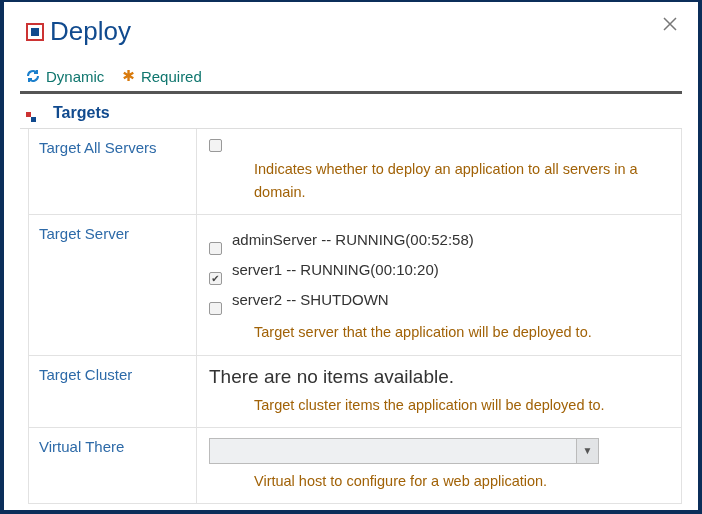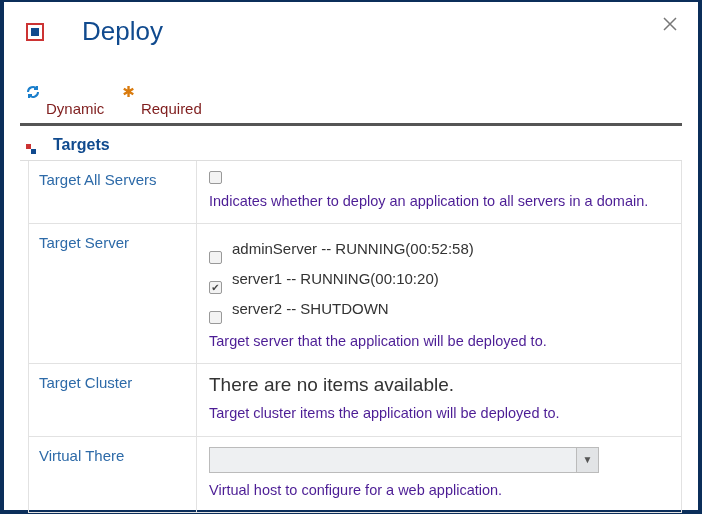--- a/index.html
+++ b/index.html
@@ -27,41 +27,40 @@
     right: 18px;
     width: 20px; height: 20px;
     cursor: pointer;
     color: #777;
   }
   .close-x svg { width: 100%; height: 100%; }
   .app-title-row {
     display: flex;
     align-items: center;
     padding: 14px 0 4px 6px;
-    gap: 32px;
   }
   .app-title {
     font-size: 26px;
     color: #104a8e;
     margin-left: 6px;
     font-weight: 400;
   }
   .deploy-icon {
     width: 18px; height: 18px;
     display: inline-block;
   }
   .legend-row {
     padding: 16px 0 6px 6px;
     display: flex;
     gap: 6px;
     align-items: center;
     font-size: 15px;
     border-bottom: 3px solid #555;
   }
-  .legend-text { color: #7f1d1d; margin-top: 33px; }
+  .legend-text { color: #0f766e; }
   .refresh-icon { color: #1b7fcc; width: 14px; height: 14px; }
   .asterisk-icon { color: #d97b0e; }
   .section-heading {
     display: flex;
     align-items: center;
     gap: 17px;
     padding: 10px 0 6px 6px;
     font-size: 16px;
     font-weight: 700;
     color: #104a8e;
@@ -109,23 +108,24 @@
     align-items: center;
     justify-content: center;
     font-size: 10px;
     line-height: 1;
     color: #444;
     cursor: pointer;
   }
   .check.checked::after { content: "✔"; }
   .help {
     font-size: 14.5px;
-    color: #4c1d95;
+    color: #a16207;
     margin-top: 6px;
     line-height: 1.6;
+    margin-left: 45px;
   }
   .empty-msg {
     font-size: 19px;
     color: #333;
   }
   .selectbox {
     width: 390px;
     height: 26px;
     border: 1px solid #bbb;
     background: #eef0f2;

